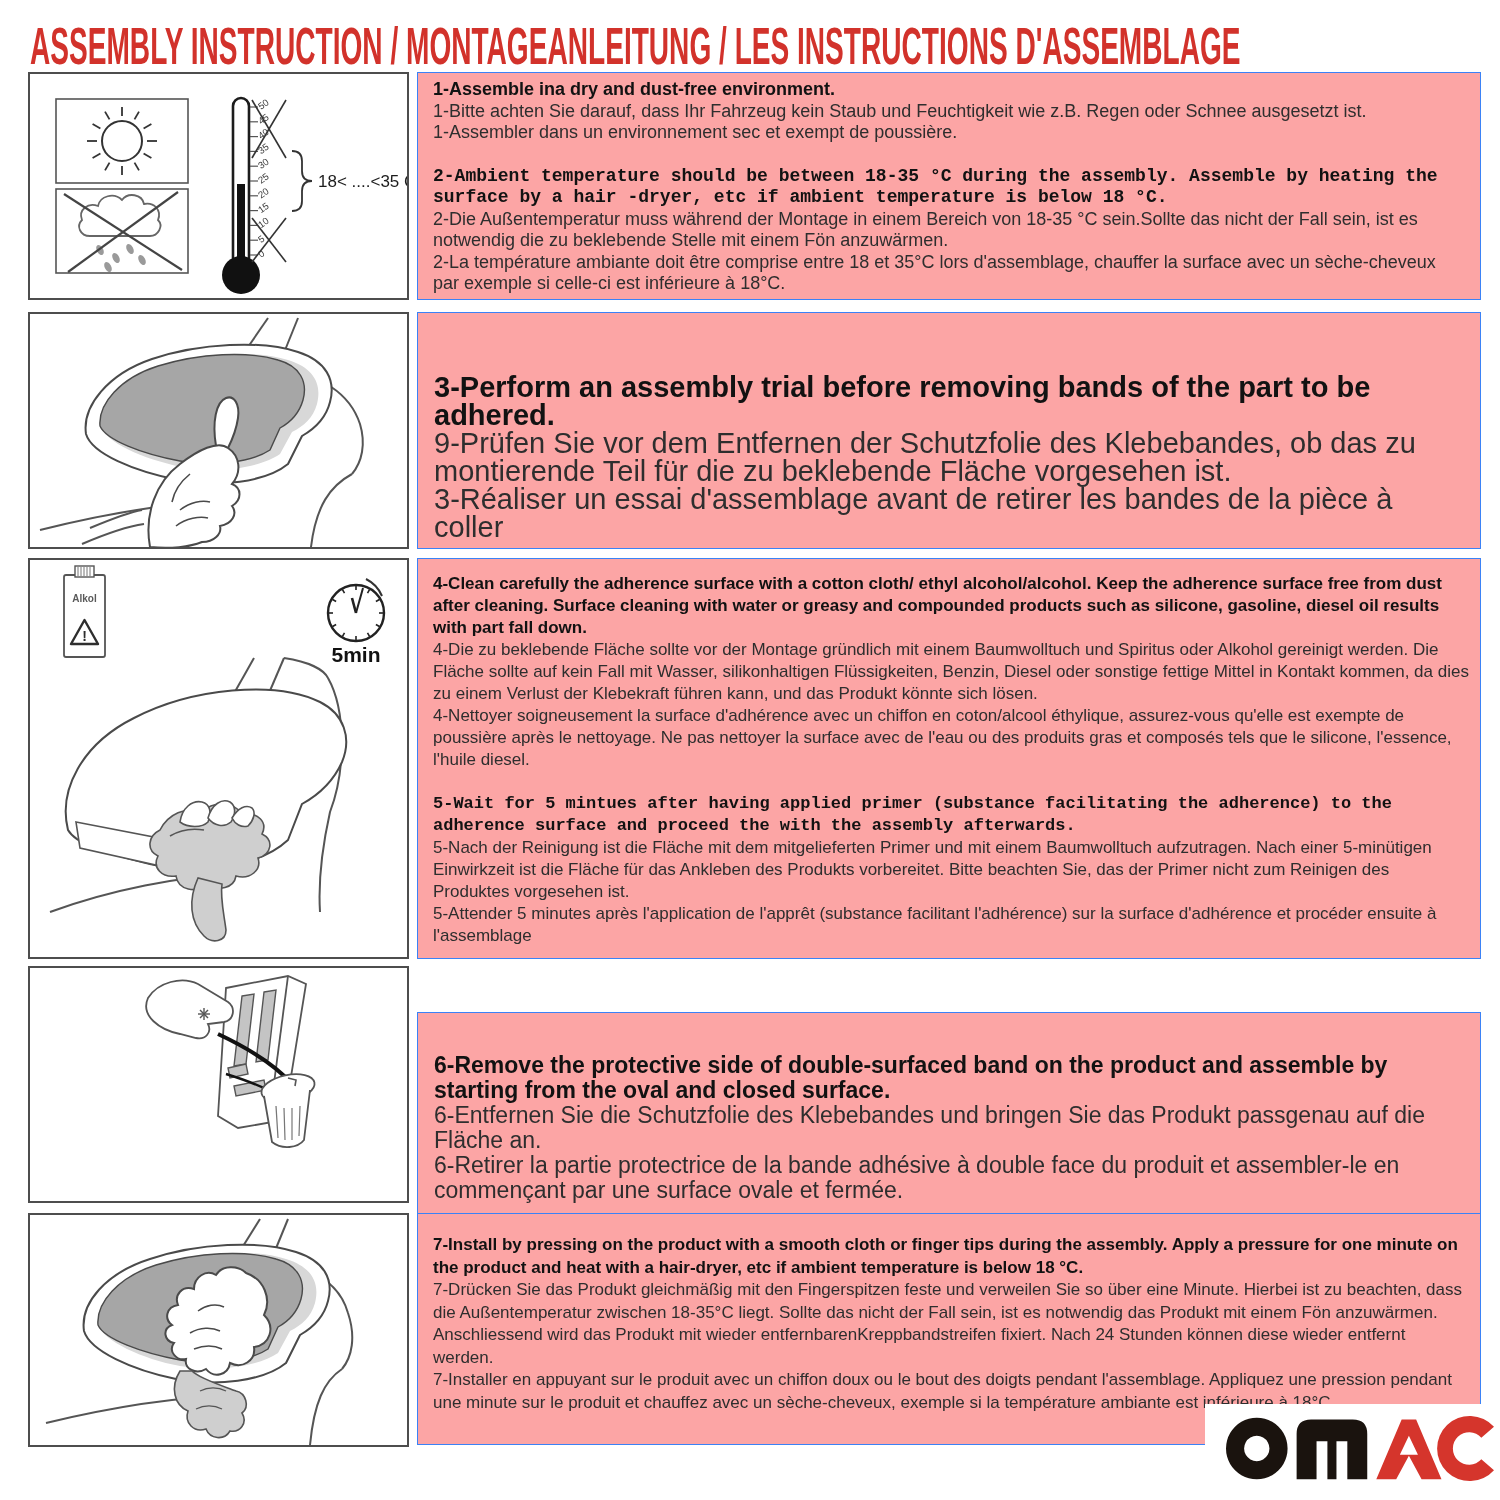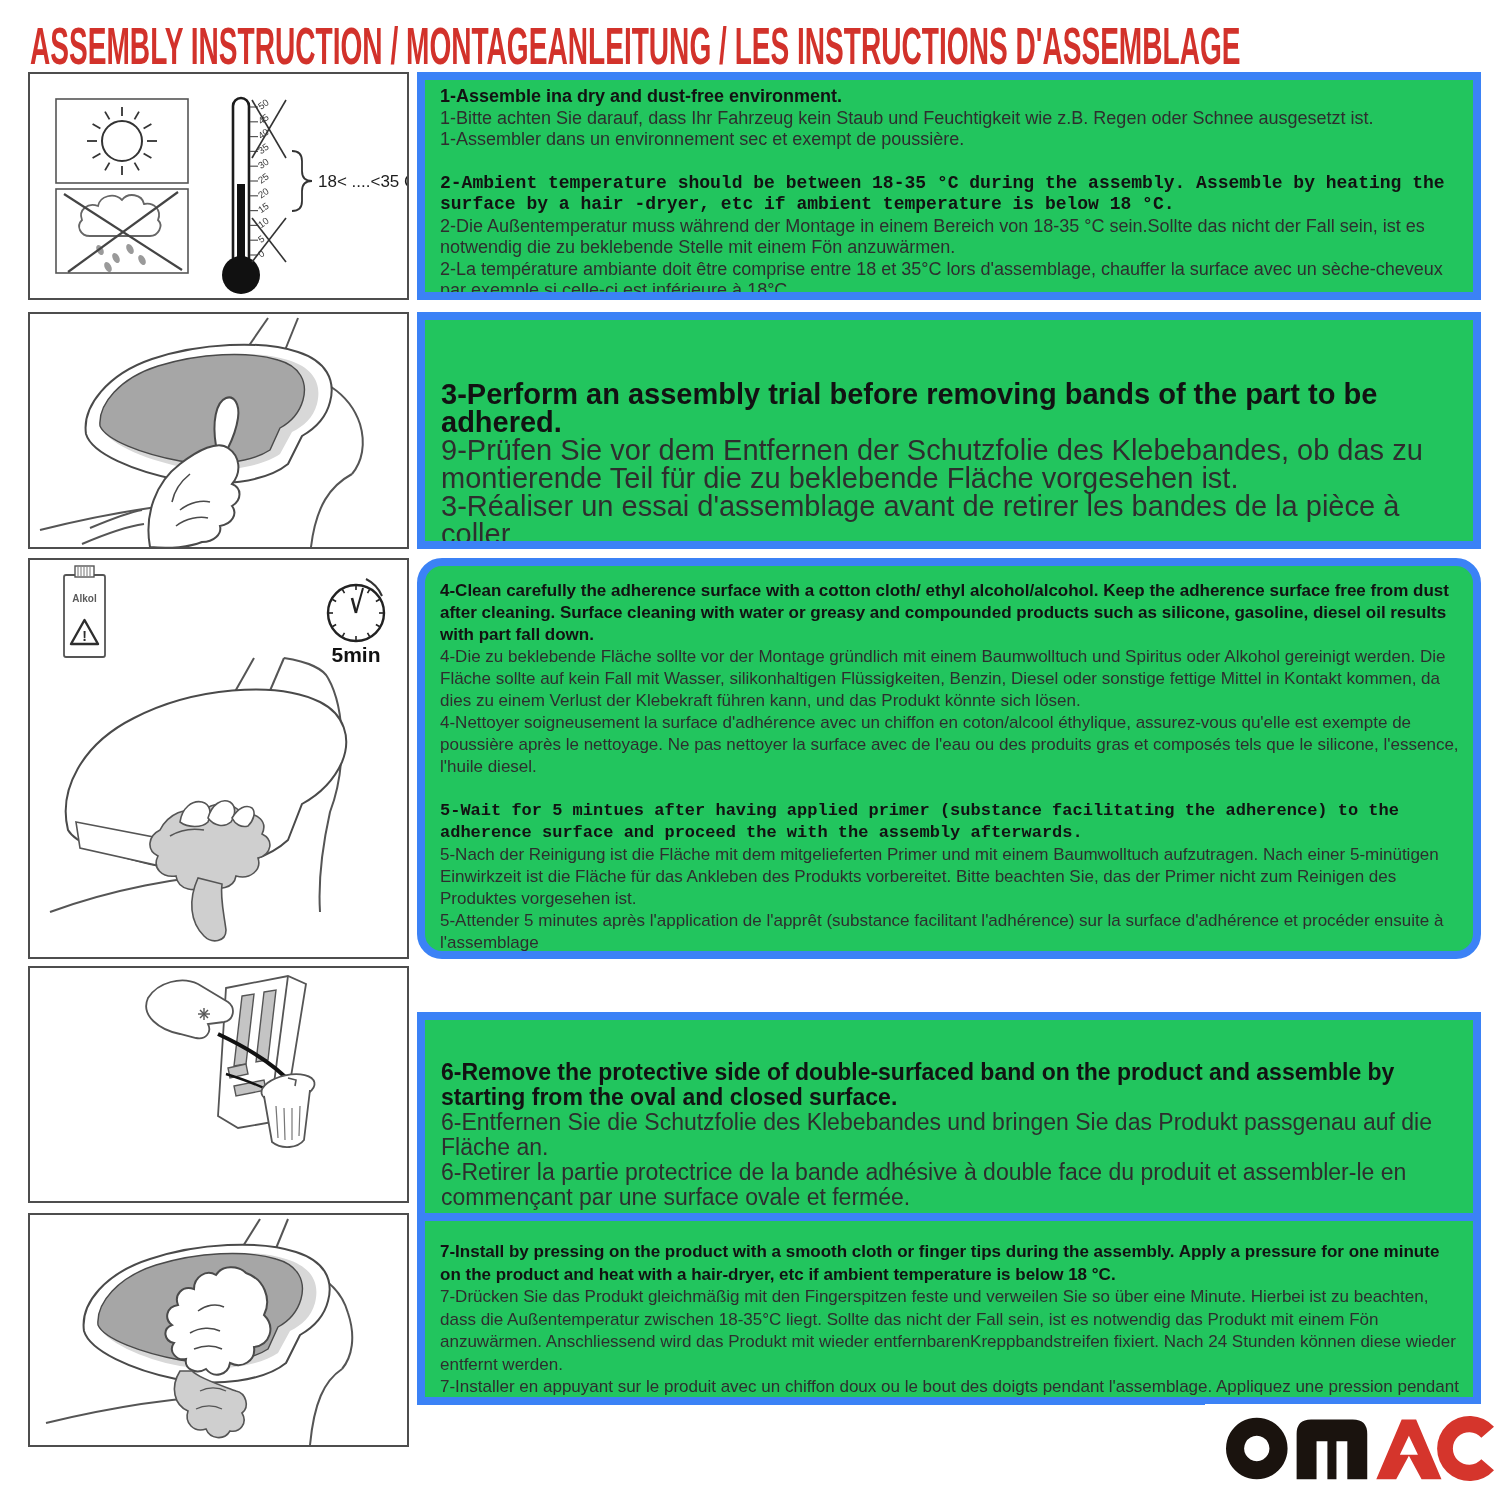--- a/index.html
+++ b/index.html
@@ -3,32 +3,32 @@
 <meta charset="utf-8">
 <style>
   html,body{margin:0;padding:0;background:#ffffff;}
   .page{position:relative;width:1500px;height:1500px;background:#fff;overflow:hidden;
         font-family:"Liberation Sans", sans-serif;color:#2e2e2e;}
   .title{position:absolute;left:30px;top:16px;font-weight:700;font-size:52px;
          color:#d2322b;white-space:nowrap;transform:scaleX(0.54);transform-origin:left top;
          letter-spacing:0px;}
   .lbox{position:absolute;left:28px;width:381px;border:2px solid #4d4d4d;background:#fff;
         box-sizing:border-box;}
-  .rbox{position:absolute;left:417px;width:1064px;border:8px solid #3b82f6;background:#22c55e;
+  .rbox{position:absolute;left:417px;width:1064px;border:1px solid #3b82f6;background:#fca5a5;
         box-sizing:border-box;overflow:hidden;}
   .lbox svg{display:block;width:100%;height:100%;}
   .rtext p{margin:0;}
   .b{font-weight:700;color:#121212;}
   .gap{margin-top:22px !important;font-family:Liberation Mono, monospace;}
   
   .l1{top:72px;height:228px;}  .r1{top:72px;height:228px;}
   .l2{top:312px;height:237px;} .r2{top:312px;height:237px;}
-  .l3{top:558px;height:401px;} .r3{top:558px;height:401px;border-radius:25px;}
+  .l3{top:558px;height:401px;} .r3{top:558px;height:401px;}
   .l4{top:966px;height:237px;} .r4{top:1012px;height:237px;}
-  .l5{top:1213px;height:234px;}.r5{top:1213px;height:192px;}
+  .l5{top:1213px;height:234px;}.r5{top:1213px;height:232px;}
   
   .r1 .rtext{padding:6px 14px 0 15px;font-size:18px;line-height:21.5px;}
   .r2 .rtext{padding:60px 20px 0 16px;font-size:29px;line-height:28px;}
   .r3 .rtext{padding:14px 10px 0 15px;font-size:17px;line-height:22px;}
   .r4 .rtext{padding:40px 20px 0 16px;font-size:23px;line-height:25px;}
   .r5 .rtext{padding:20px 10px 0 15px;font-size:17px;line-height:22.5px;}
   .logo-wrap{position:absolute;right:0;bottom:0;width:295px;height:96px;background:#fff;
              z-index:5;display:flex;align-items:flex-start;justify-content:flex-end;
              padding:10px 6px 0 0;box-sizing:border-box;}
   text{font-family:"Liberation Sans", sans-serif;}

